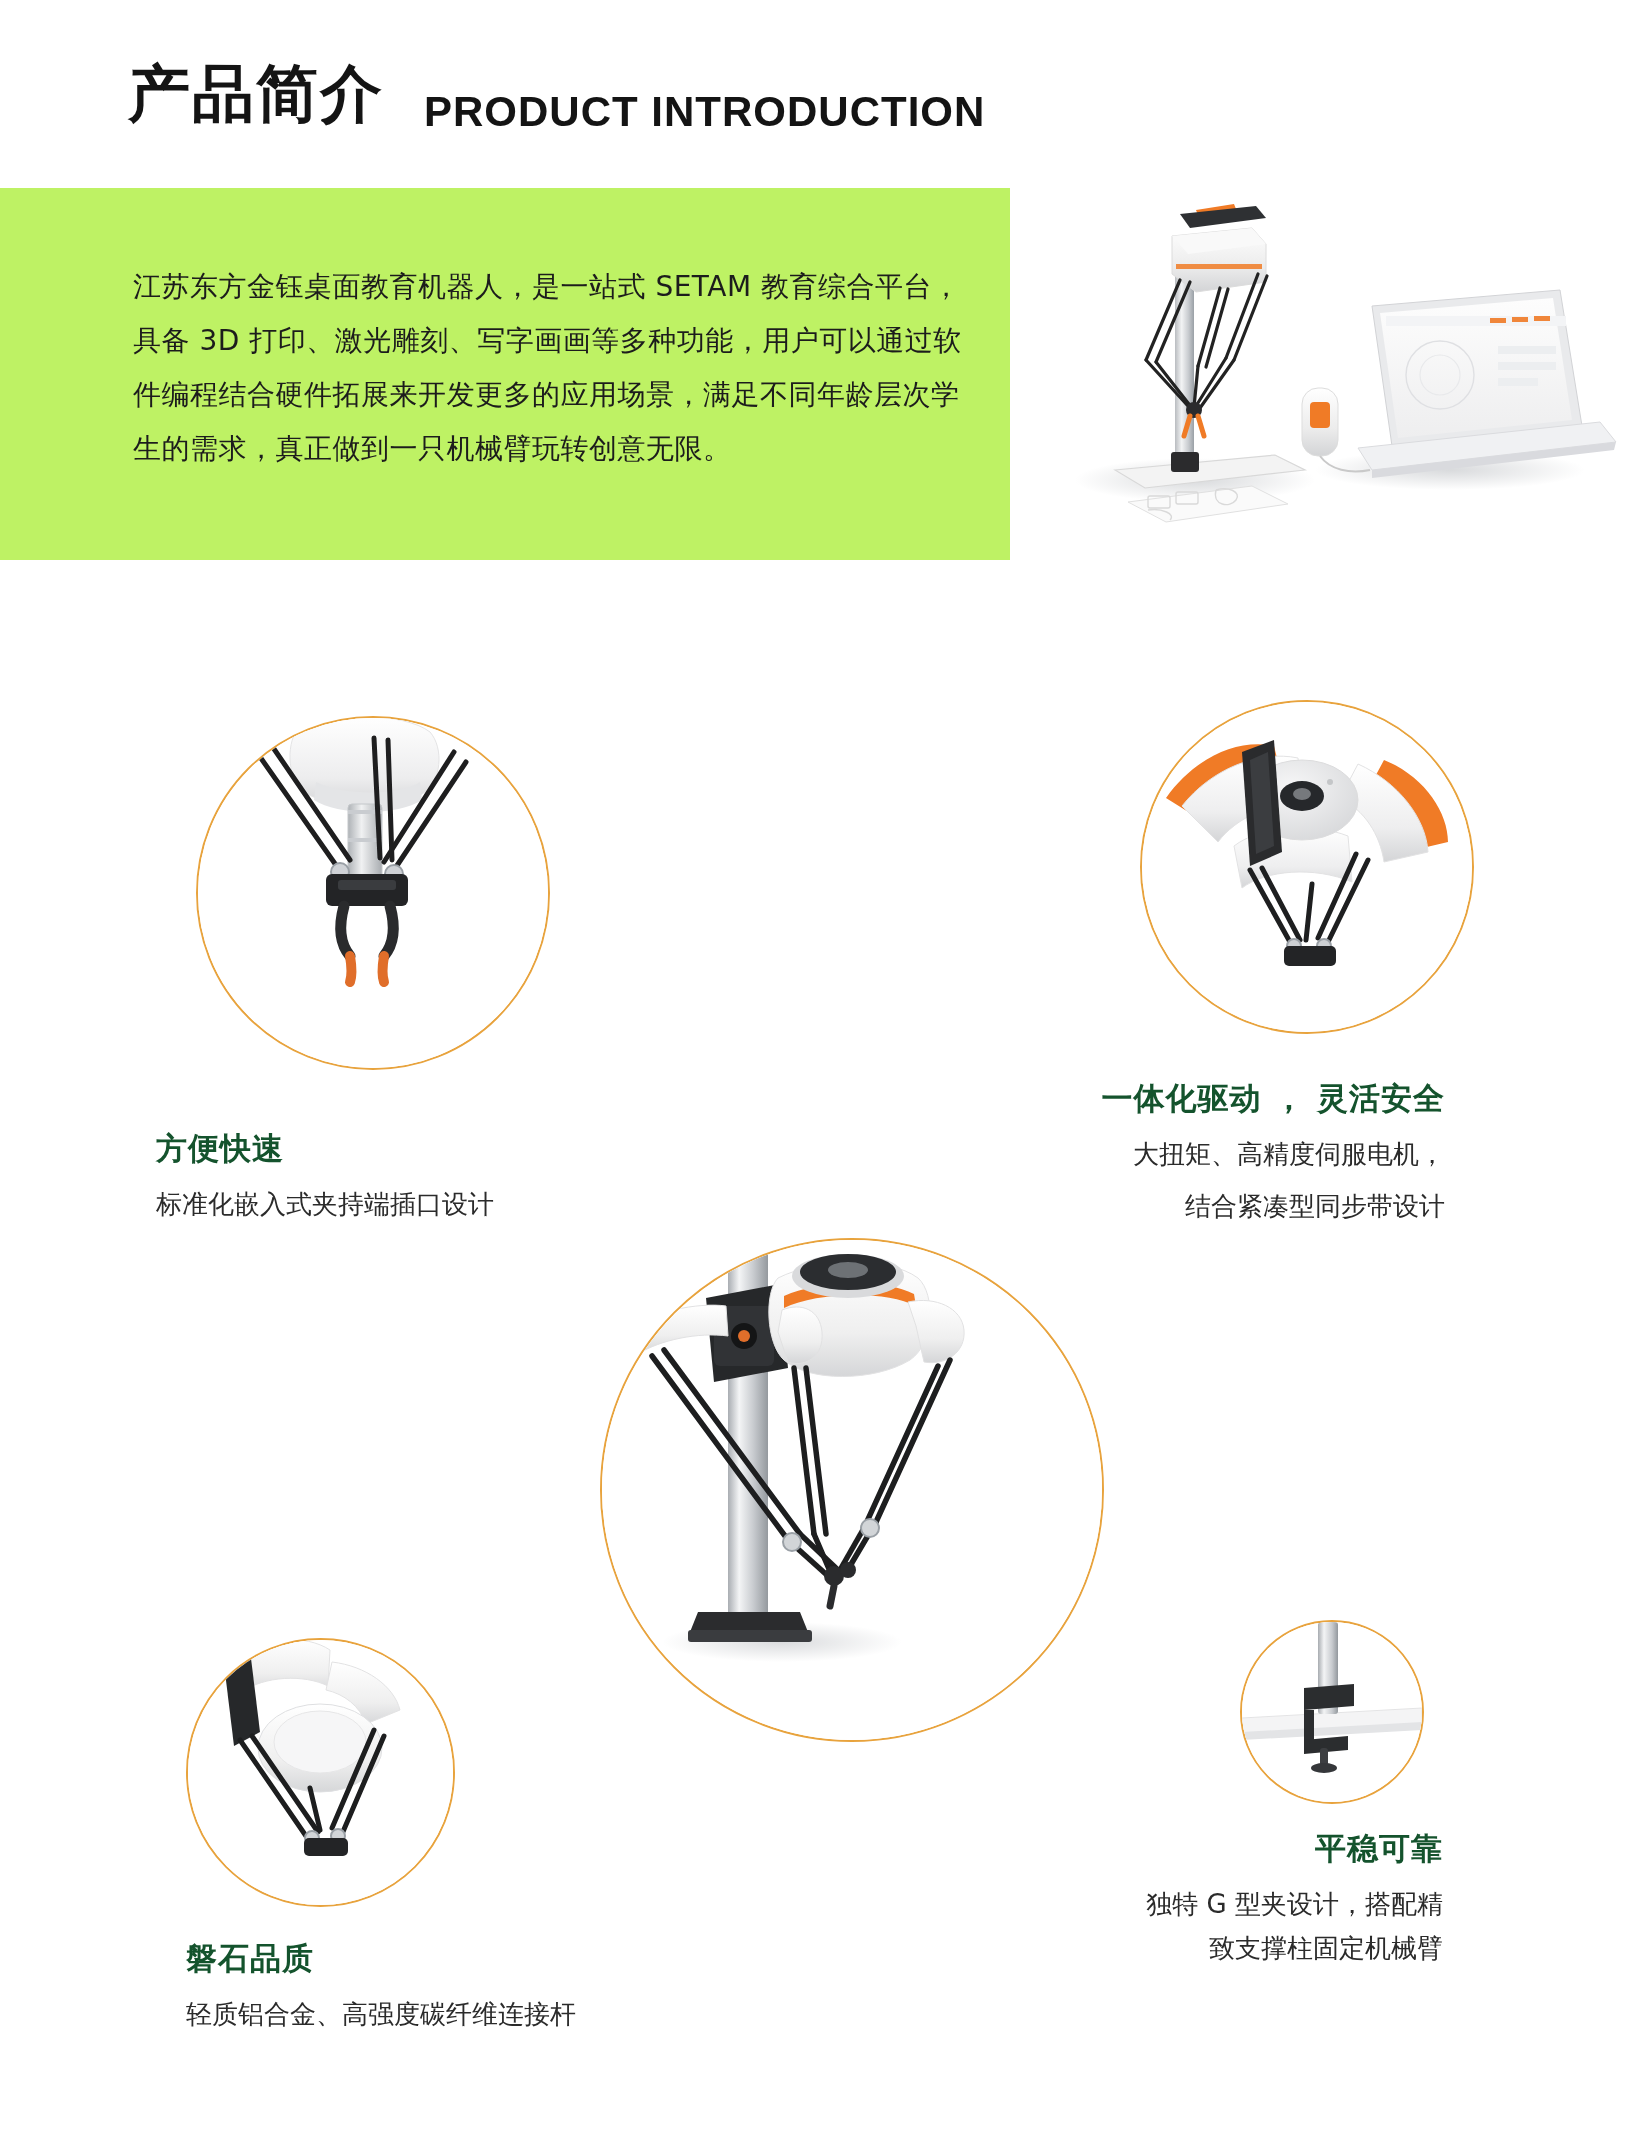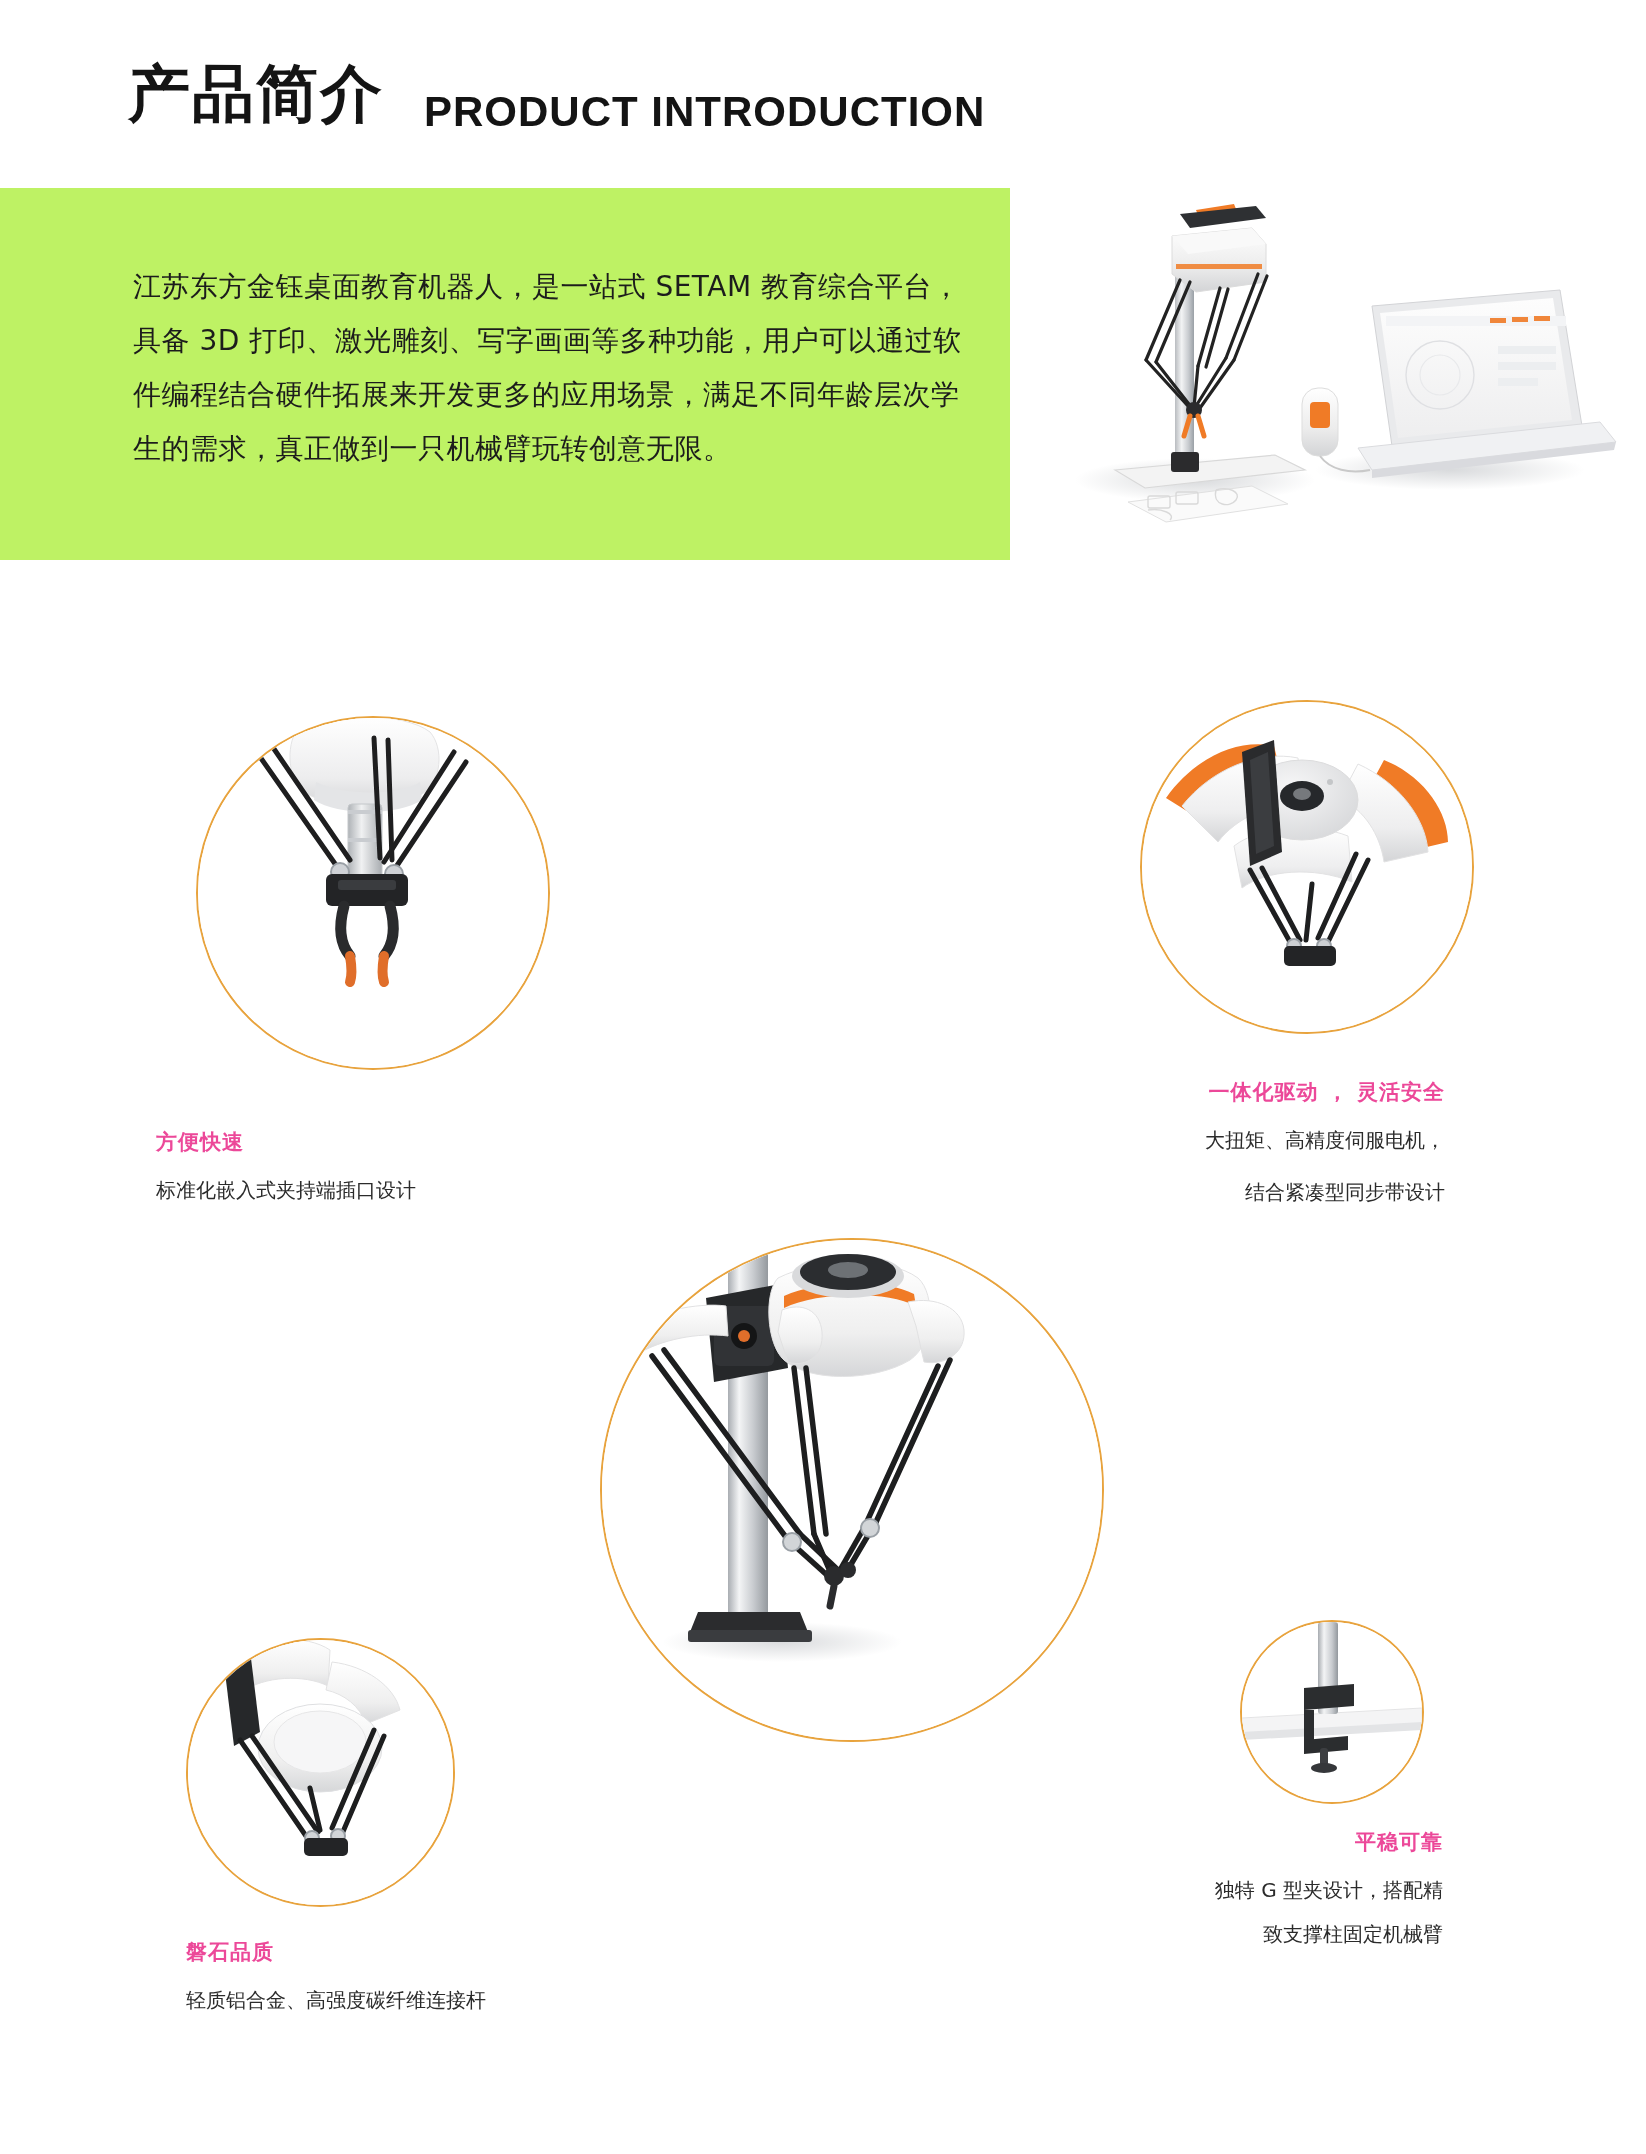--- a/index.html
+++ b/index.html
@@ -77,28 +77,28 @@
     border: 2px solid #E8A33D;
     overflow: hidden;
     background: #ffffff;
   }
 
   .feature-label {
     position: absolute;
     font-family: "DejaVu Sans", "Liberation Sans", sans-serif;
   }
   .feature-title {
-    font-size: 21px;
+    font-size: 31px;
     font-weight: 700;
-    color: #ec4899;
+    color: #14532d;
     letter-spacing: 1px;
     white-space: nowrap;
   }
   .feature-desc {
-    font-size: 20px;
+    font-size: 26px;
     line-height: 44px;
     color: #2b2b2b;
     margin-top: 12px;
     white-space: nowrap;
   }
   .align-left { text-align: left; }
   .align-right { text-align: right; }
 
   
   #circle-gripper { left: 196px; top: 716px; width: 350px; height: 350px; }

